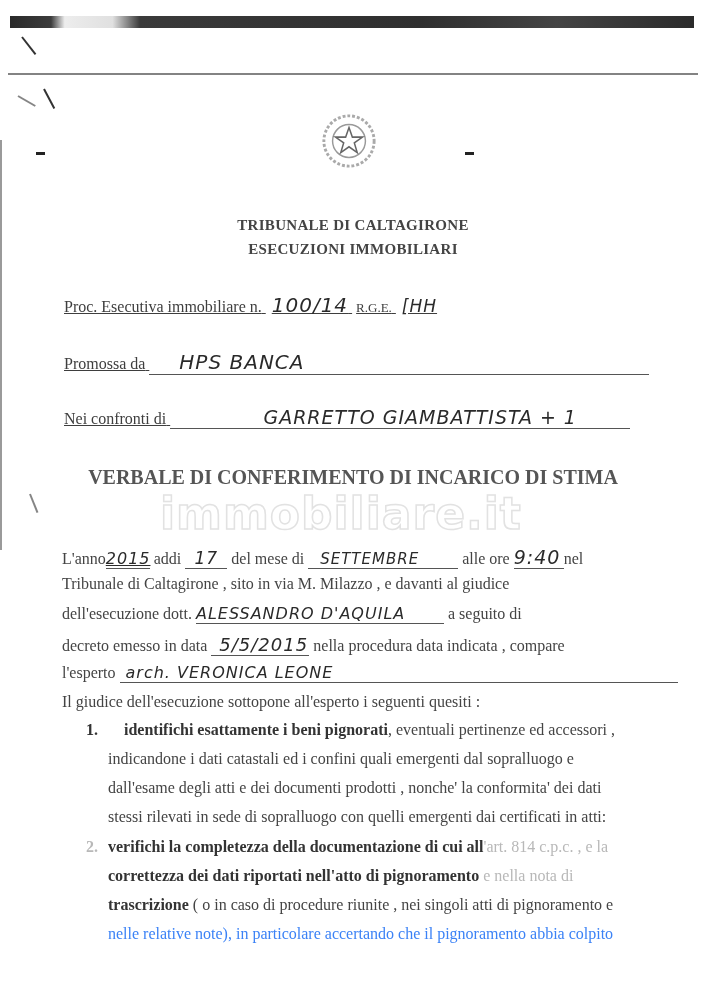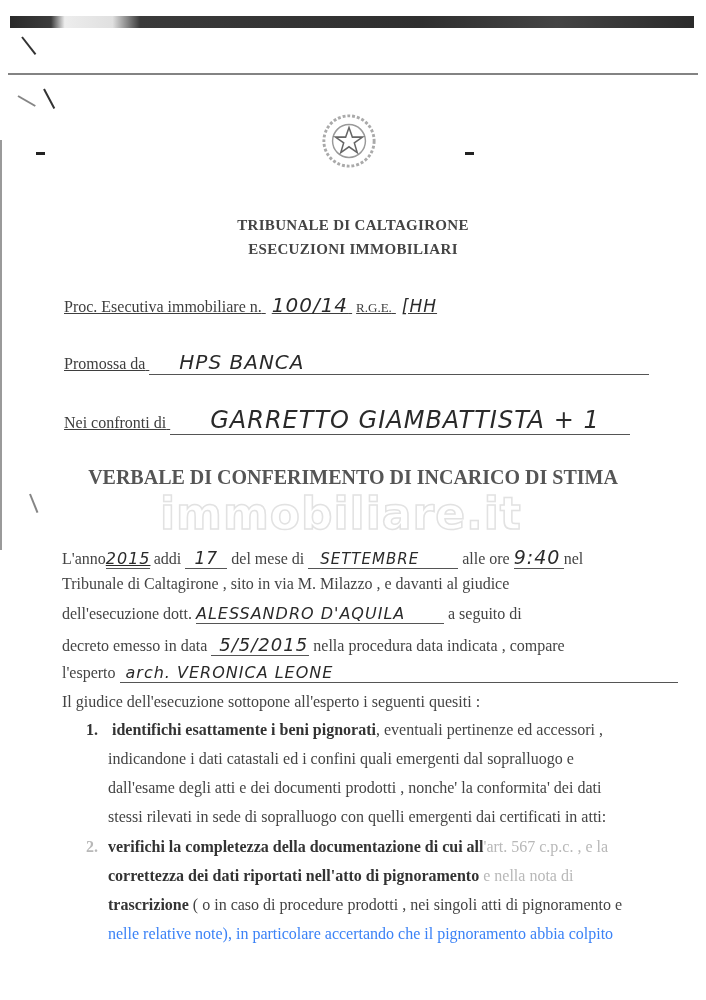--- a/index.html
+++ b/index.html
@@ -68,21 +68,21 @@
   <span class="hand" style="font-size:17px;margin-left:6px;">[HH</span>
 </div>
 
 <div class="abs line" style="left:64px;top:350px;">
   <span>Promossa da</span>
   <span class="uline hand" style="width:500px;padding-left:30px;box-sizing:border-box;">HPS BANCA</span>
 </div>
 
 <div class="abs line" style="left:64px;top:406px;">
   <span>Nei confronti di</span>
-  <span class="uline hand" style="width:460px;padding-left:40px;box-sizing:border-box;font-size:24px;">GARRETTO GIAMBATTISTA + 1</span>
+  <span class="uline hand" style="width:460px;padding-left:40px;box-sizing:border-box;font-size:19px;text-align:center;">GARRETTO GIAMBATTISTA + 1</span>
 </div>
 
 <div class="abs title2">VERBALE DI CONFERIMENTO DI INCARICO DI STIMA</div>
 <div class="abs watermark">immobiliare.it</div>
 
 <div class="abs body-line" style="top:546px;">
   <span>L'anno</span><span class="uline hand" style="width:44px;font-size:16px;text-decoration:underline;">2015</span>
   <span>addi</span>
   <span class="uline hand" style="width:42px;text-align:center;font-size:17px;">17</span>
   <span>del mese di</span>
@@ -107,29 +107,29 @@
 
 <div class="abs body-line" style="top:663px;">
   <span>l'esperto</span>
   <span class="uline hand" style="width:558px;padding-left:6px;box-sizing:border-box;font-size:16px;">arch. VERONICA LEONE</span>
 </div>
 
 <div class="abs body-line" style="top:693px;">Il giudice dell'esecuzione sottopone all'esperto i seguenti quesiti :</div>
 
 <div class="abs body-line" style="left:86px;top:721px;">
   <span class="b">1.</span>
-  <span class="b" style="margin-left:10px;">identifichi esattamente i beni pignorati</span><span>, eventuali pertinenze ed accessori ,</span>
+  <span class="b" style="margin-left:22px;">identifichi esattamente i beni pignorati</span><span>, eventuali pertinenze ed accessori ,</span>
 </div>
 <div class="abs body-line" style="left:108px;top:750px;">indicandone i dati catastali ed i confini quali emergenti dal sopralluogo e</div>
 <div class="abs body-line" style="left:108px;top:779px;">dall'esame degli atti e dei documenti prodotti , nonche' la conformita' dei dati</div>
 <div class="abs body-line" style="left:108px;top:808px;">stessi rilevati in sede di sopralluogo con quelli emergenti dai certificati in atti:</div>
 
 <div class="abs body-line" style="left:86px;top:838px;">
   <span class="b faded">2.</span>
-  <span class="b" style="margin-left:6px;">verifichi la completezza della documentazione di cui all</span><span class="faded">'art. 567 c.p.c. , e la</span>
+  <span class="b" style="margin-left:6px;">verifichi la completezza della documentazione di cui all</span><span class="faded">'art. 814 c.p.c. , e la</span>
 </div>
 <div class="abs body-line" style="left:108px;top:867px;">
   <span class="b">correttezza dei dati riportati nell'atto di pignoramento</span><span class="faded"> e nella nota di</span>
 </div>
 <div class="abs body-line" style="left:108px;top:896px;">
-  <span class="b">trascrizione</span><span> ( o in caso di procedure prodotti , nei singoli atti di pignoramento e</span>
+  <span class="b">trascrizione</span><span> ( o in caso di procedure riunite , nei singoli atti di pignoramento e</span>
 </div>
 <div class="abs body-line" style="left:108px;top:925px;color:#3b82f6;">nelle relative note), in particolare accertando che il pignoramento abbia colpito</div>
 
 </body></html>

